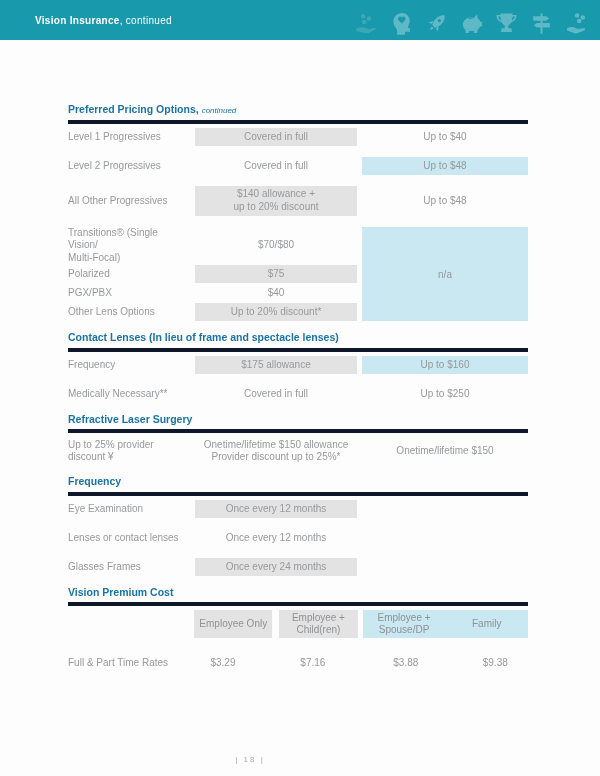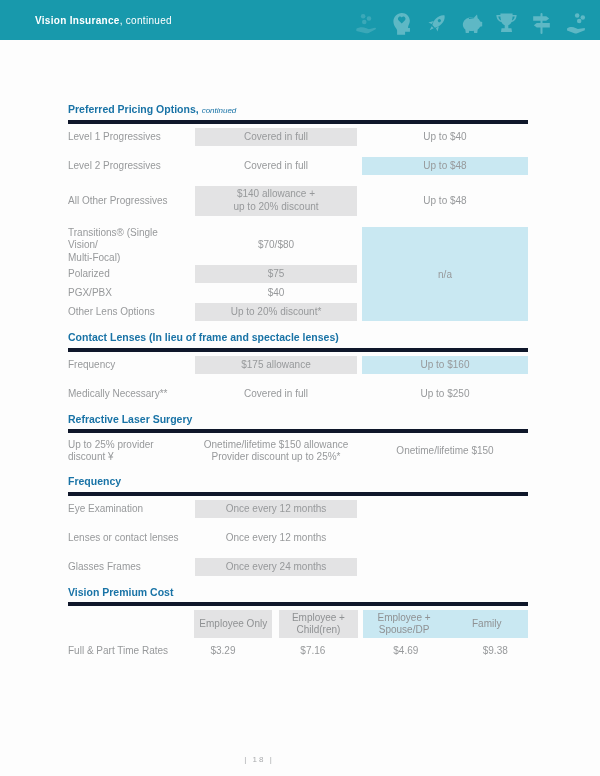--- a/index.html
+++ b/index.html
@@ -39,29 +39,29 @@
   .na-cell { width:166px; display:flex; align-items:center; justify-content:center; align-self:stretch; }
 
   
   .p-head { display:flex; margin-bottom:2px; color:#8F9193; font-size:10px; }
   .p-spacer { width:127px; }
   .p-cell { display:flex; align-items:center; justify-content:center; text-align:center; min-height:28px; line-height:1.25; white-space:pre-line; }
   .p-c1 { width:78px; margin-right:7px; }
   .p-c2 { width:79px; margin-right:5px; }
   .p-blue { width:166px; display:flex; }
   .p-blue .p-sub { flex:1; display:flex; align-items:center; justify-content:center; text-align:center; white-space:pre-line; line-height:1.25; }
-  .p-row { display:flex; align-items:center; min-height:16px; margin-top:4px; color:#97999B; font-size:10px;gap:24px; }
+  .p-row { display:flex; align-items:center; min-height:16px; margin-top:16px; color:#97999B; font-size:10px;gap:24px; }
   .p-row .p-label { width:127px; }
   .p-row .p-v1 { width:78px; margin-right:4px; text-align:center; }
   .p-row .p-v2 { width:79px; margin-right:5px; text-align:center; }
   .p-row .p-v3 { width:83px; text-align:center; }
   .p-row .p-v4 { width:83px; text-align:center; }
 
   
-  .pagefoot { position:absolute; left:9px; bottom:12px; width:500px; text-align:center; color:#A9ABAD; font-size:8px; letter-spacing:2px; }
+  .pagefoot { position:absolute; left:0; bottom:12px; width:500px; text-align:center; color:#A9ABAD; font-size:8px; letter-spacing:2px; }
 </style>
 </head>
 <body>
 
 <div class="page">
 
   <header class="topbar">
     <div class="topbar-title">
       <span class="tt-bold">Vision Insurance</span><span class="tt-italic">, continued</span>
     </div>
@@ -221,21 +221,21 @@
         <div class="p-blue bg-blue">
           <span class="p-sub">Employee +
 Spouse/DP</span>
           <span class="p-sub">Family</span>
         </div>
       </div>
       <div class="p-row">
         <div class="p-label">Full &amp; Part Time Rates</div>
         <div class="p-v1">$3.29</div>
         <div class="p-v2">$7.16</div>
-        <div class="p-v3">$4.69</div>
+        <div class="p-v3">$3.88</div>
         <div class="p-v4">$9.38</div>
       </div>
     </section>
 
   </main>
 
   <footer class="pagefoot">
     <span>| 18 |</span>
   </footer>
 

